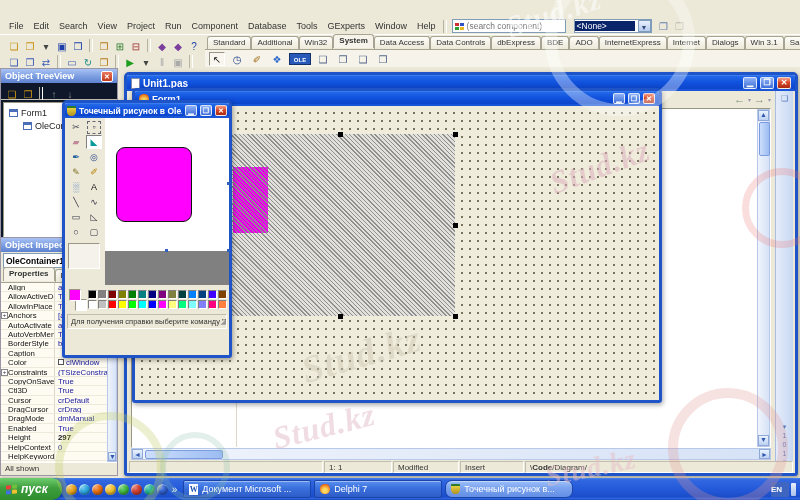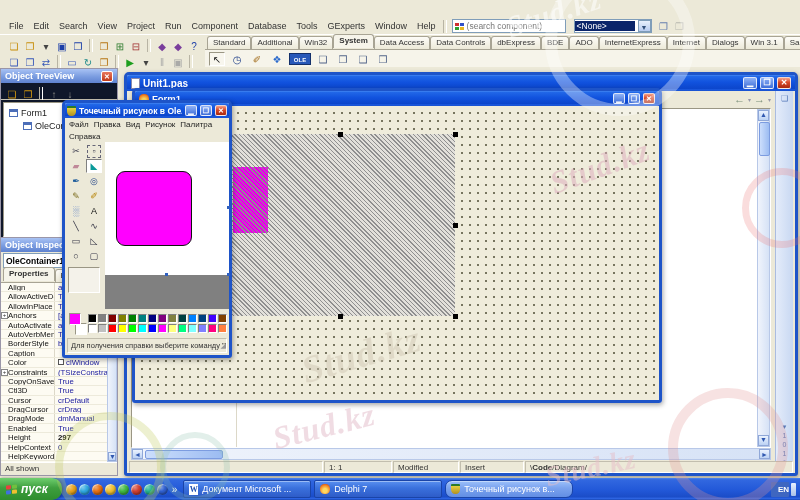--- a/index.html
+++ b/index.html
@@ -316,28 +316,20 @@
   </div>
 
   <div class="abs win" style="left:62px;top:100px;width:170px;height:258px;background:#ECE9D8;z-index:6">
     <div class="cap" style="height:15px;font-size:8.5px;border-radius:2px 2px 0 0;padding:0 2px">
       <span style="width:9px;height:10px;background:linear-gradient(#E8D040,#B09020);border-radius:1px 1px 45% 45%;display:inline-block;border-top:2px solid #2A7A2A"></span>
       <span style="flex:1;white-space:nowrap;overflow:hidden">Точечный рисунок в Ole...</span>
       <span class="capbtn sm">▁</span>
       <span class="capbtn sm">❒</span>
       <span class="capbtn sm close">✕</span>
     </div>
-    <div id="paint-menu" style="display:flex;flex-wrap:wrap;width:158px;column-gap:5px;padding:1px 0 0 4px;height:24px;font-size:8px;color:#222;line-height:11px">
-        <span>Файл</span>
-        <span>Правка</span>
-        <span>Вид</span>
-        <span>Рисунок</span>
-        <span>Палитра</span>
-        <span>Справка</span>
-      </div>
     <div style="display:flex;height:167px">
       <div style="width:40px;background:#ECE9D8;padding:2px 0 0 3px">
         <div id="paint-tools" style="display:grid;grid-template-columns:17px 17px;gap:1px">
             <span class="toolcell" style="color: rgb(68, 68, 85);">✂</span>
             <span class="toolcell" style="color: rgb(68, 68, 85); border: 1px dashed rgb(102, 102, 119); height: 13px; line-height: 11px; margin: 1px 1px 0px; width: 14px;">▫</span>
             <span class="toolcell" style="color: rgb(192, 136, 152);">▰</span>
             <span class="toolcell sel" style="color: rgb(10, 154, 154);">◣</span>
             <span class="toolcell" style="color: rgb(26, 90, 154);">✒</span>
             <span class="toolcell" style="color: rgb(42, 74, 138);">◎</span>
             <span class="toolcell" style="color: rgb(122, 106, 26);">✎</span>
@@ -406,21 +398,21 @@
         </div>
         <div class="tbtn" style="width: 128px;">
           <span style="width: 10px; height: 10px; border-radius: 45%; background: radial-gradient(circle at 50% 65%, rgb(255, 216, 96) 25%, rgb(240, 128, 32) 65%, rgb(192, 48, 16) 95%);"></span>
           <span style="overflow: hidden; text-overflow: ellipsis;">Delphi 7</span>
         </div>
         <div class="tbtn active" style="width: 128px; border-radius: 7px;">
           <span style="width: 9px; height: 10px; background: linear-gradient(rgb(232, 208, 64), rgb(176, 144, 32)); border-top: 2px solid rgb(42, 122, 42); border-radius: 1px 1px 45% 45%;"></span>
           <span style="overflow: hidden; text-overflow: ellipsis;">Точечный рисунок в...</span>
         </div>
       </div>
-    <div style="width:18px;height:15px;background:#3E66C0;color:#fff;font-size:8px;font-weight:bold;text-align:right;line-height:15px;margin-right:2px;border-radius:1px">
+    <div style="width:18px;height:15px;background:#3E66C0;color:#fff;font-size:8px;font-weight:bold;text-align:left;line-height:15px;margin-right:2px;border-radius:1px">
       <span>EN</span></div>
     <span style="width:5px;height:13px;background:linear-gradient(#E8F0FF,#A8C0E8);border-radius:1px;margin-right:4px"></span>
   </div>
 
   <div class="wm" style="left:505px;top:-4px;font-size:30px;color:rgba(255,255,255,.55);transform:rotate(-18deg)">Stud.kz</div>
   <div class="wm" style="left:548px;top:148px;font-size:32px;color:rgba(220,175,190,.55);transform:rotate(-20deg)">Stud.kz</div>
   <div class="wm" style="left:300px;top:332px;font-size:38px;color:rgba(205,195,175,.45);transform:rotate(-16deg)">Stud.kz</div>
   <div class="wm" style="left:272px;top:408px;font-size:32px;color:rgba(225,185,200,.5);transform:rotate(-14deg)">Stud.kz</div>
   <div class="wm" style="left:545px;top:452px;font-size:28px;color:rgba(230,190,200,.5);transform:rotate(-12deg)">Stud.kz</div>
   <div class="swirl" style="left:55px;top:412px;width:110px;height:110px;border:8px solid rgba(195,205,100,.3)"></div>

